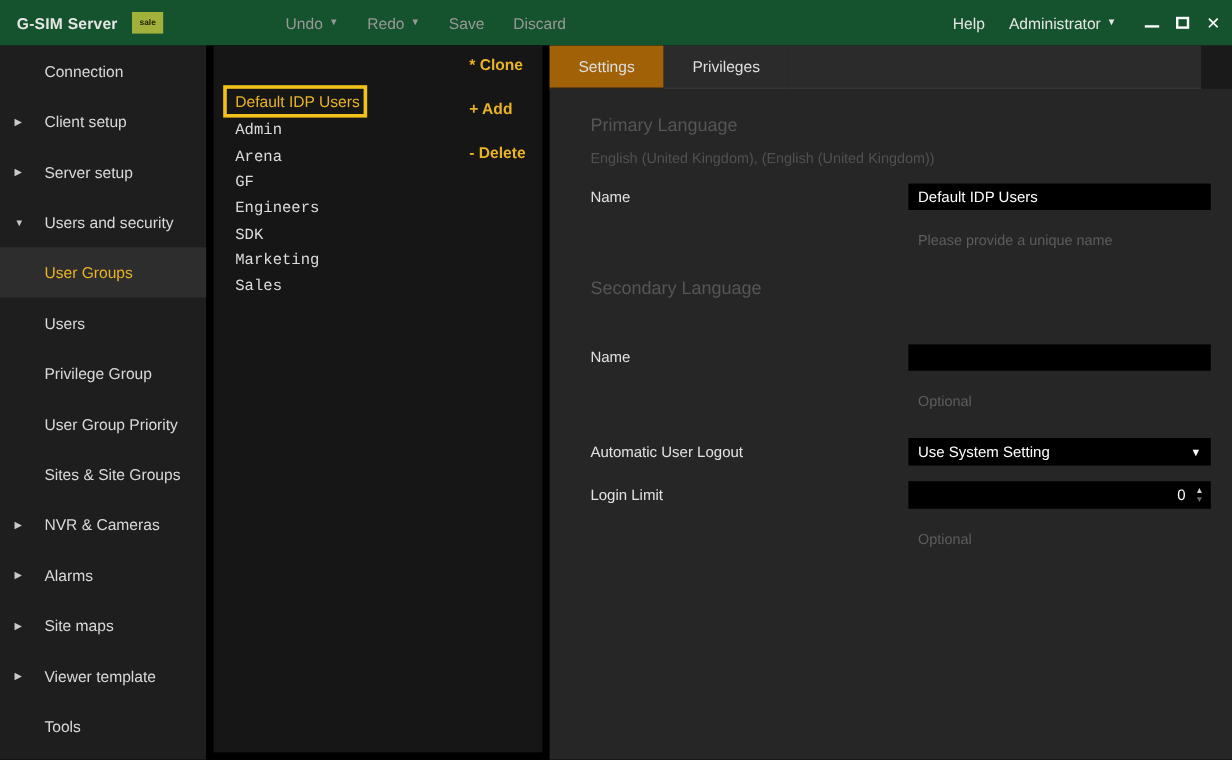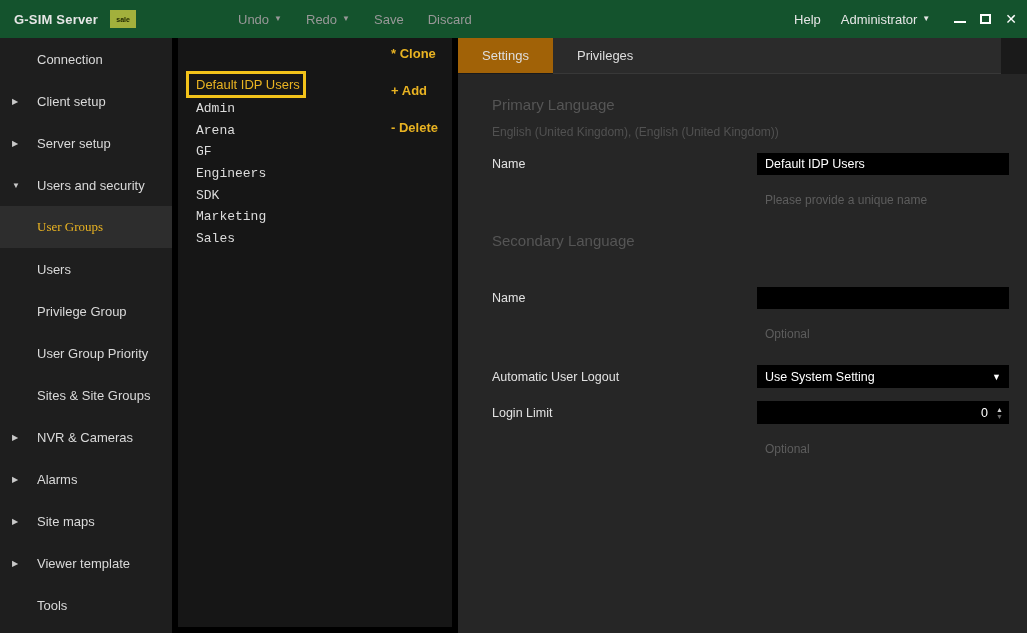--- a/index.html
+++ b/index.html
@@ -23,21 +23,21 @@
   .win-max { width:11px; height:10px; border:2px solid #fff; }
   .win-close { font-size:14px; line-height:1; color:#fff; }
 
   
   .sidebar { left:0; top:38px; width:172px; height:595px; background:#1e1e1e;
              color:#d9d9d9; font-size:13px; }
   .side-item { height:42px; display:flex; align-items:center; position:relative; cursor:default; }
   .side-item .arrow { position:absolute; left:12px; width:14px; font-size:8px; color:#c9c9c9; }
   .side-item .lbl { margin-left:37px;text-align:right; }
   .side-item.selected { background:#2d2d2d; }
-  .side-item.selected .lbl { color:#e9b322;font-family:Liberation Serif, serif; }
+  .side-item.selected .lbl { color:#e9b322; }
 
   
   .middle { left:172px; top:38px; width:286px; height:595px; background:#000; }
   .middle-inner { position:absolute; left:6px; right:6px; top:0; bottom:6px; background:#161616; }
   .mid-toolbar { position:absolute; top:8px; right:14px; display:flex; gap:22px;
                  color:#e9b322; font-size:13px; font-weight:700;flex-direction:column; }
   .mid-list { position:absolute; top:33px; left:0; right:0; color:#dcdcdc; font-size:13px; }
   .hl-box { margin-left:8px; width:120px; border:3px solid #f2c21a; padding:3px 0 3px 7px;
             color:#e9b322; white-space:nowrap; }
   .mid-item { padding-left:18px; height:21.7px; line-height:21.7px; white-space:nowrap;font-family:Liberation Mono, monospace; }

